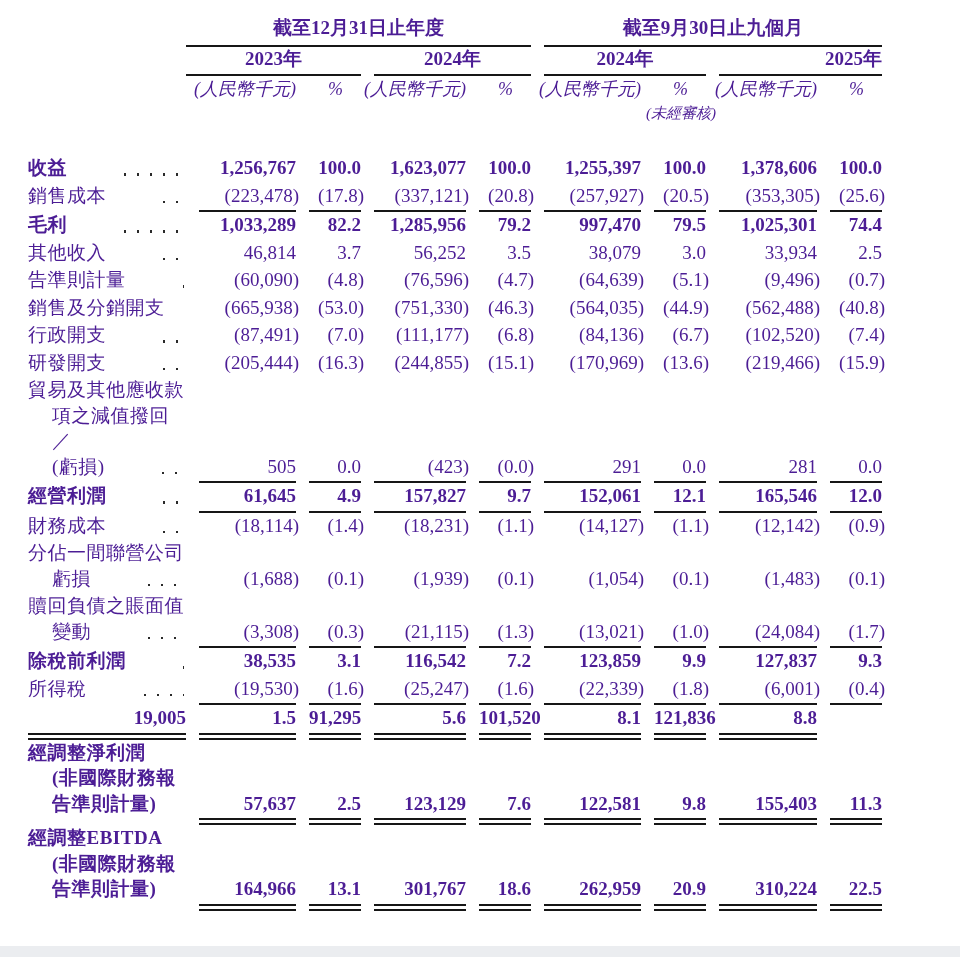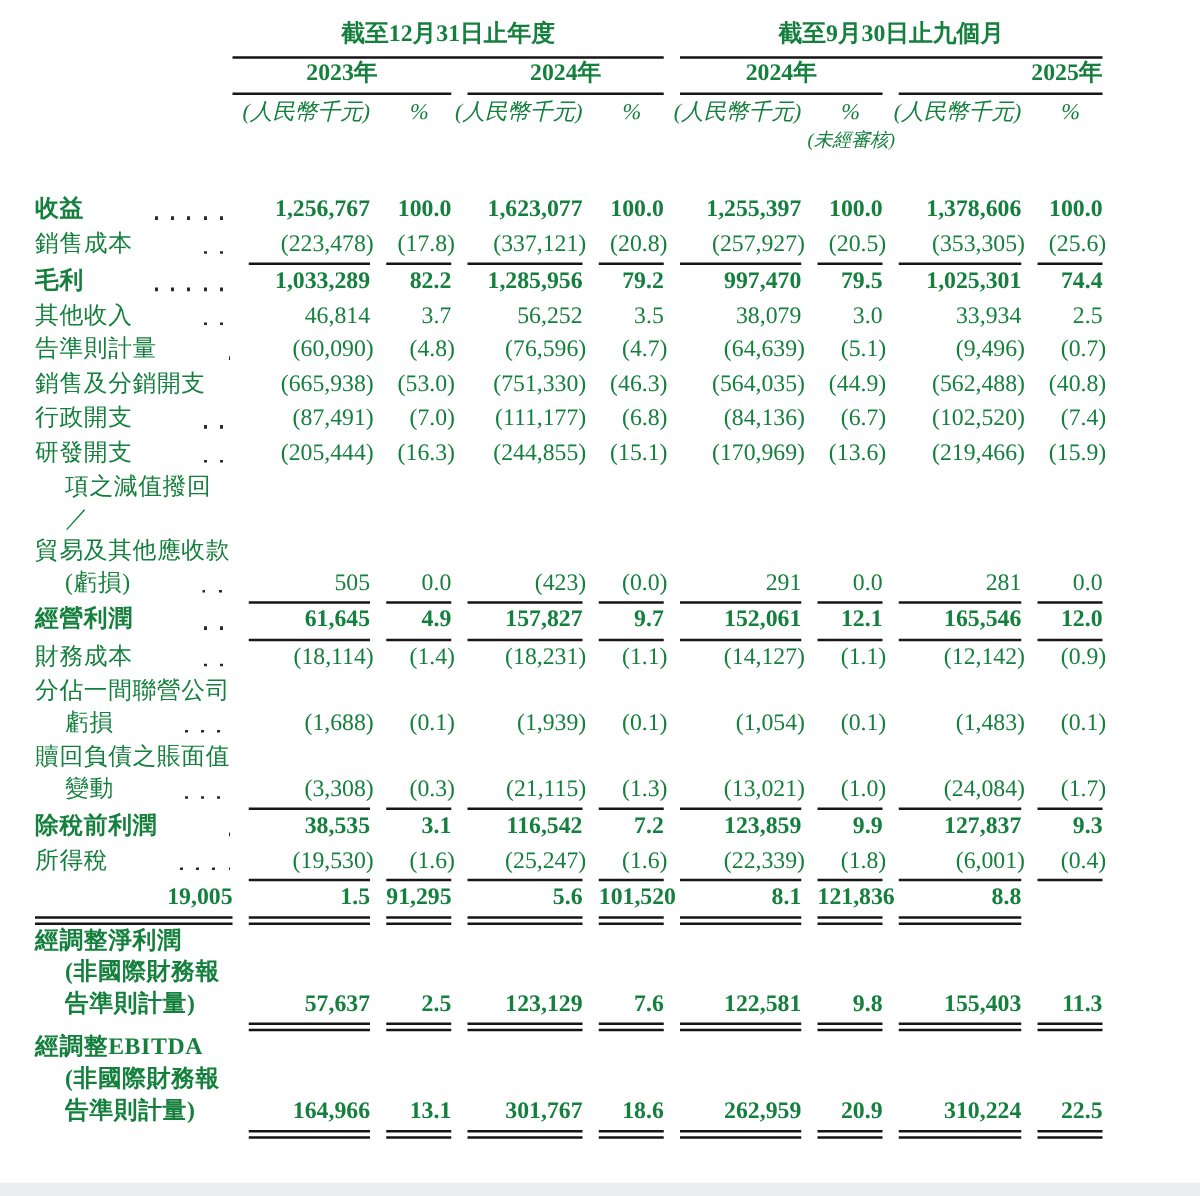--- a/index.html
+++ b/index.html
@@ -1,21 +1,21 @@
 <!DOCTYPE html>
 <html><head>
 <meta charset="utf-8">
 <style>
   html,body{margin:0;padding:0;background:#fff;}
   .page{
     position:relative;
     width:960px;height:957px;
     overflow:hidden;
     background:#ffffff;
-    color:#15803d;
+    color:#4c1d95;
     font-family:"Liberation Serif","DejaVu Serif",serif;
     font-size:19px;
   }
   .tbl{padding:14px 0 0 28px;width:882px;}
   .grid{
     display:grid;
     grid-template-columns:158px 97px 52px 92px 52px 97px 52px 98px 52px;
     column-gap:13px;
     align-items:end;
   }
@@ -214,22 +214,22 @@
           <div class="cell n pct"><span class="neg">(16.3)</span></div>
           <div class="cell n val"><span class="neg">(244,855)</span></div>
           <div class="cell n pct"><span class="neg">(15.1)</span></div>
           <div class="cell n val"><span class="neg">(170,969)</span></div>
           <div class="cell n pct"><span class="neg">(13.6)</span></div>
           <div class="cell n val"><span class="neg">(219,466)</span></div>
           <div class="cell n pct"><span class="neg">(15.9)</span></div>
         </div>
         <div class="grid row u">
           <div class="cell lab">
+            <div class="ll">貿易及其他應收款</div>
             <div class="ll ind">項之減值撥回／</div>
-            <div class="ll">貿易及其他應收款</div>
             <div class="ll ind last">
               <span class="ltext">(虧損)</span>
               <span class="leader"></span>
             </div>
           </div>
           <div class="cell n val"><span>505</span></div>
           <div class="cell n pct"><span>0.0</span></div>
           <div class="cell n val"><span class="neg">(423)</span></div>
           <div class="cell n pct"><span class="neg">(0.0)</span></div>
           <div class="cell n val"><span>291</span></div>

